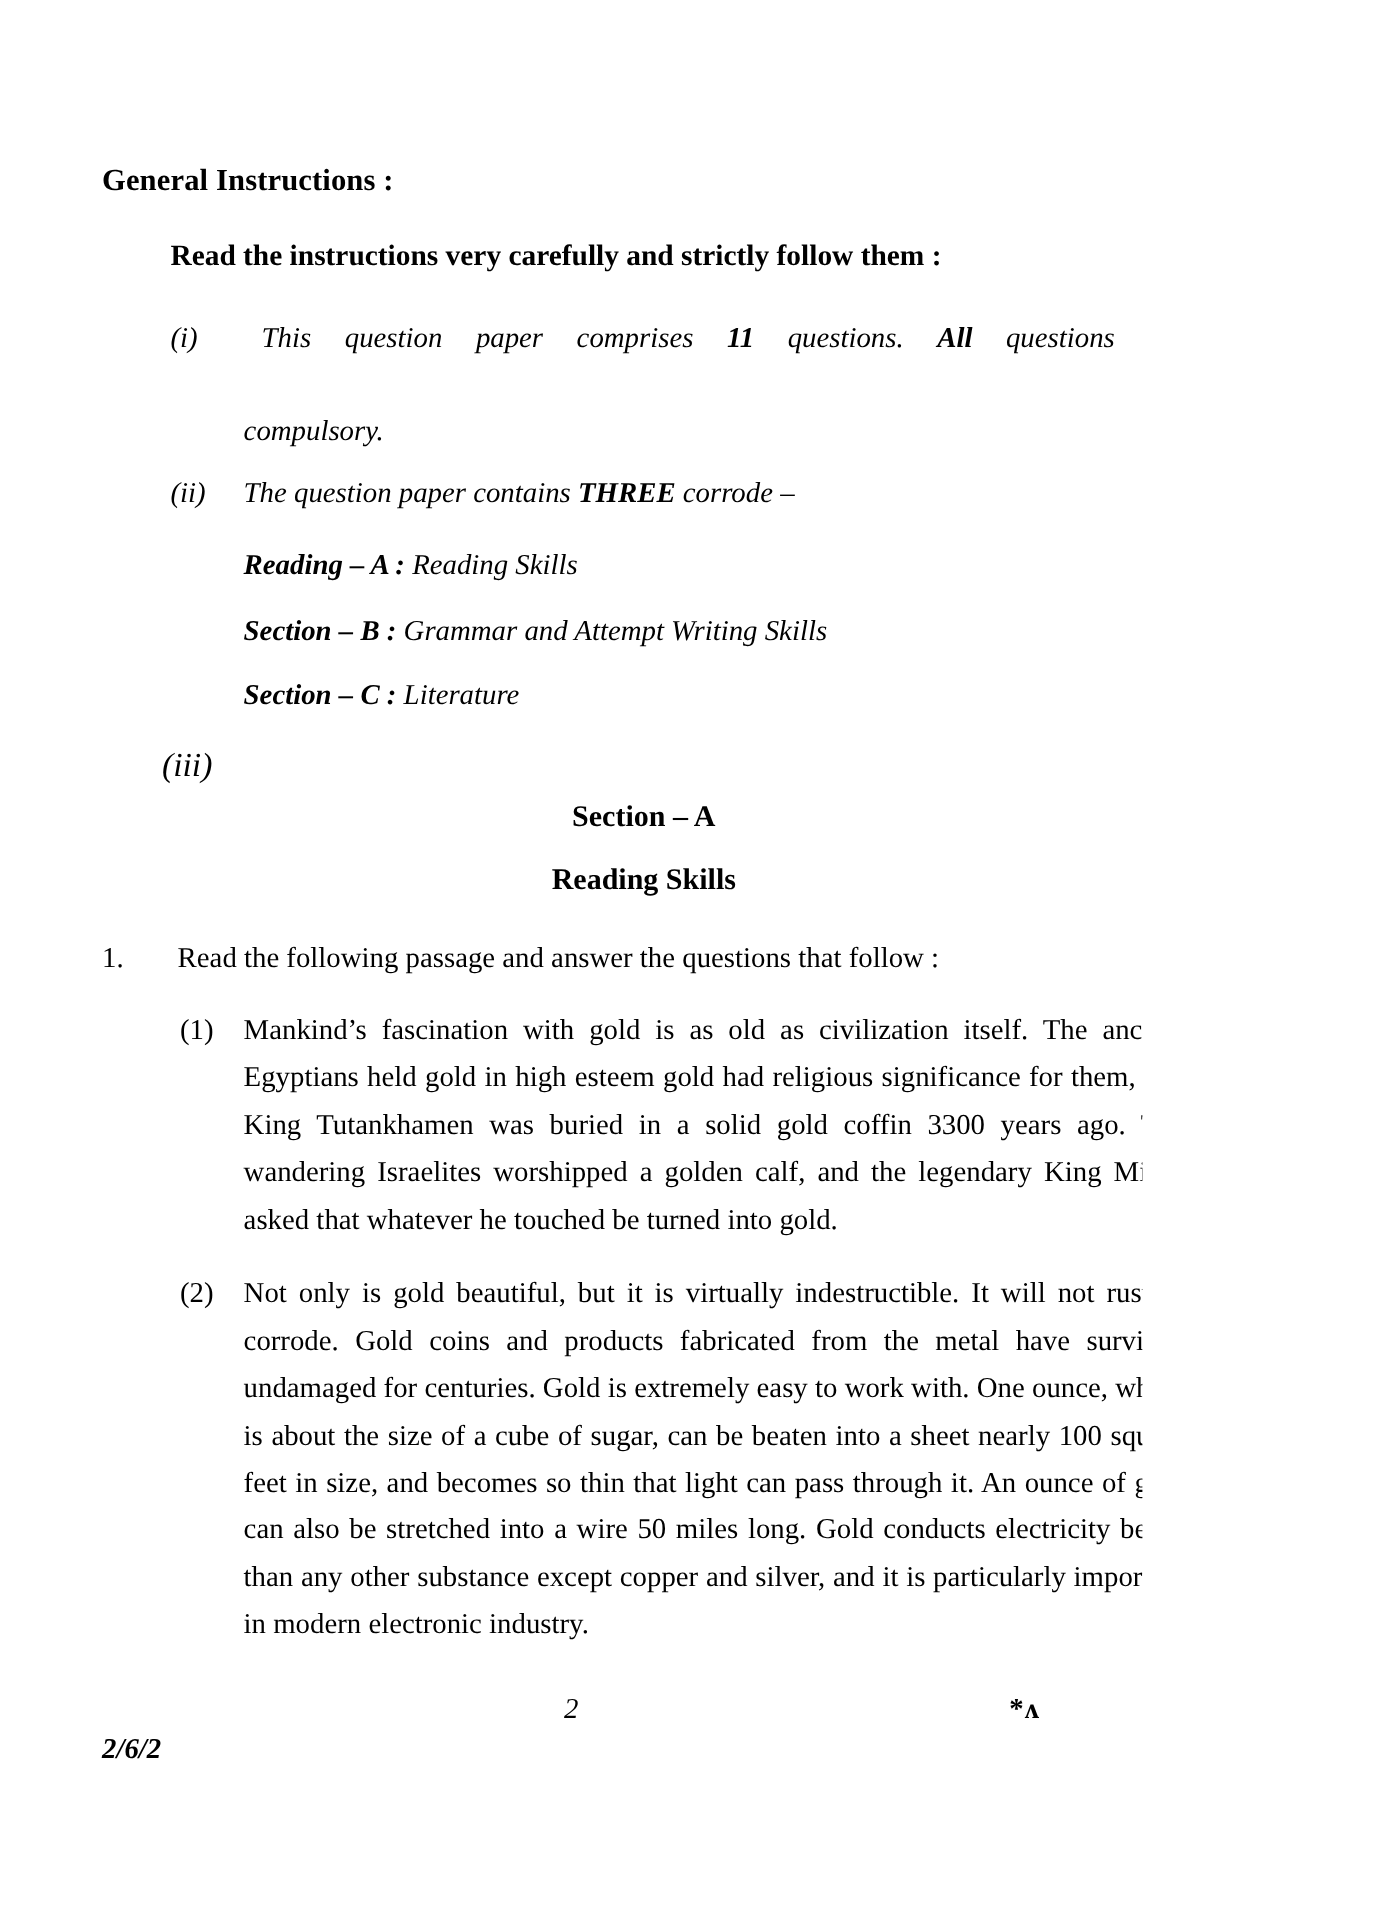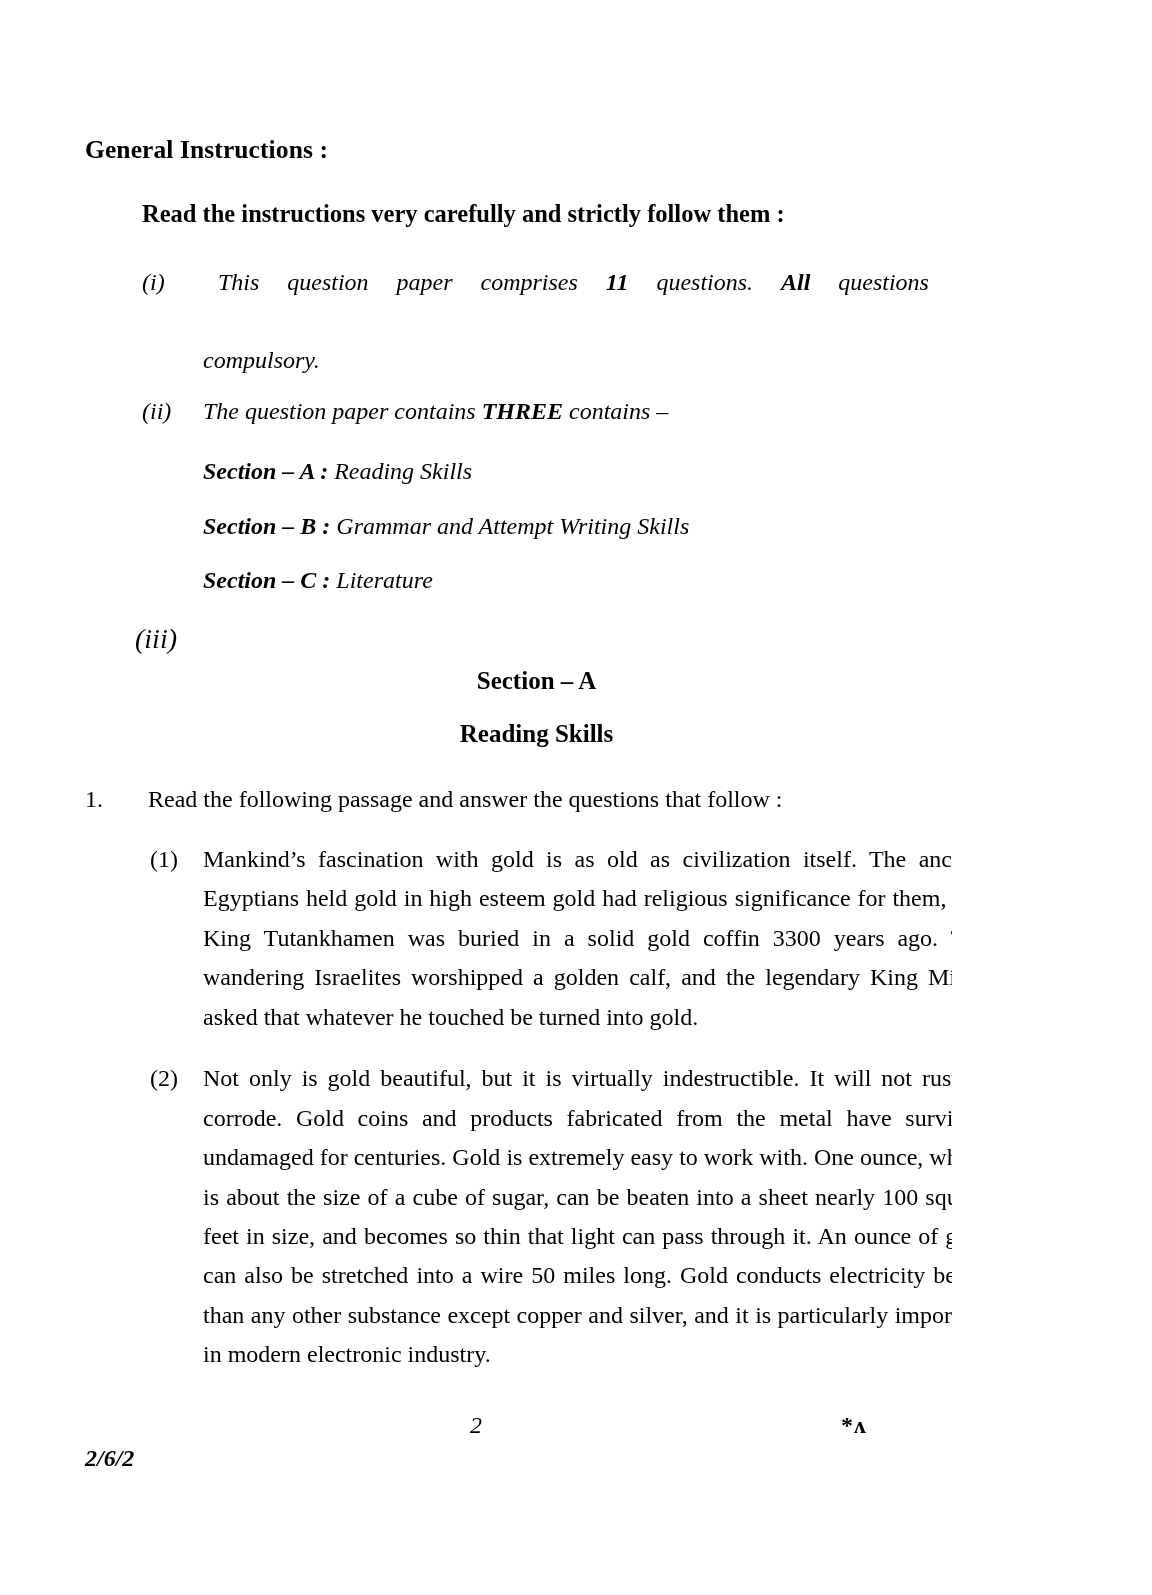--- a/index.html
+++ b/index.html
@@ -205,25 +205,25 @@
 
     <div class="read-line">Read the instructions very carefully and strictly follow them :</div>
 
     <div class="inst inst-justify">
       <span class="marker">(i)</span>
       <span class="jline stretch"><span>This   question   paper   comprises </span><b>11</b><span>  questions. </span><b>All</b><span>  questions   are</span></span>
       <span class="jline">compulsory.</span>
     </div>
 
     <div class="inst" style="margin-bottom:26px;">
-      <span class="marker">(ii)</span><span>The question paper contains </span><b>THREE</b><span> contains –</span>
+      <span class="marker">(ii)</span><span>The question paper contains </span><b>THREE</b><span> corrode –</span>
     </div>
 
     <div class="section-line">
-      <span class="sec-name">Section – A :</span>
+      <span class="sec-name">Reading – A :</span>
       <span>Reading Skills</span>
     </div>
 
     <div class="section-line">
       <span class="sec-name">Section – B :</span>
       <span>Grammar and Attempt Writing Skills</span>
     </div>
 
     <div class="section-line">
       <span class="sec-name">Section – C :</span>

